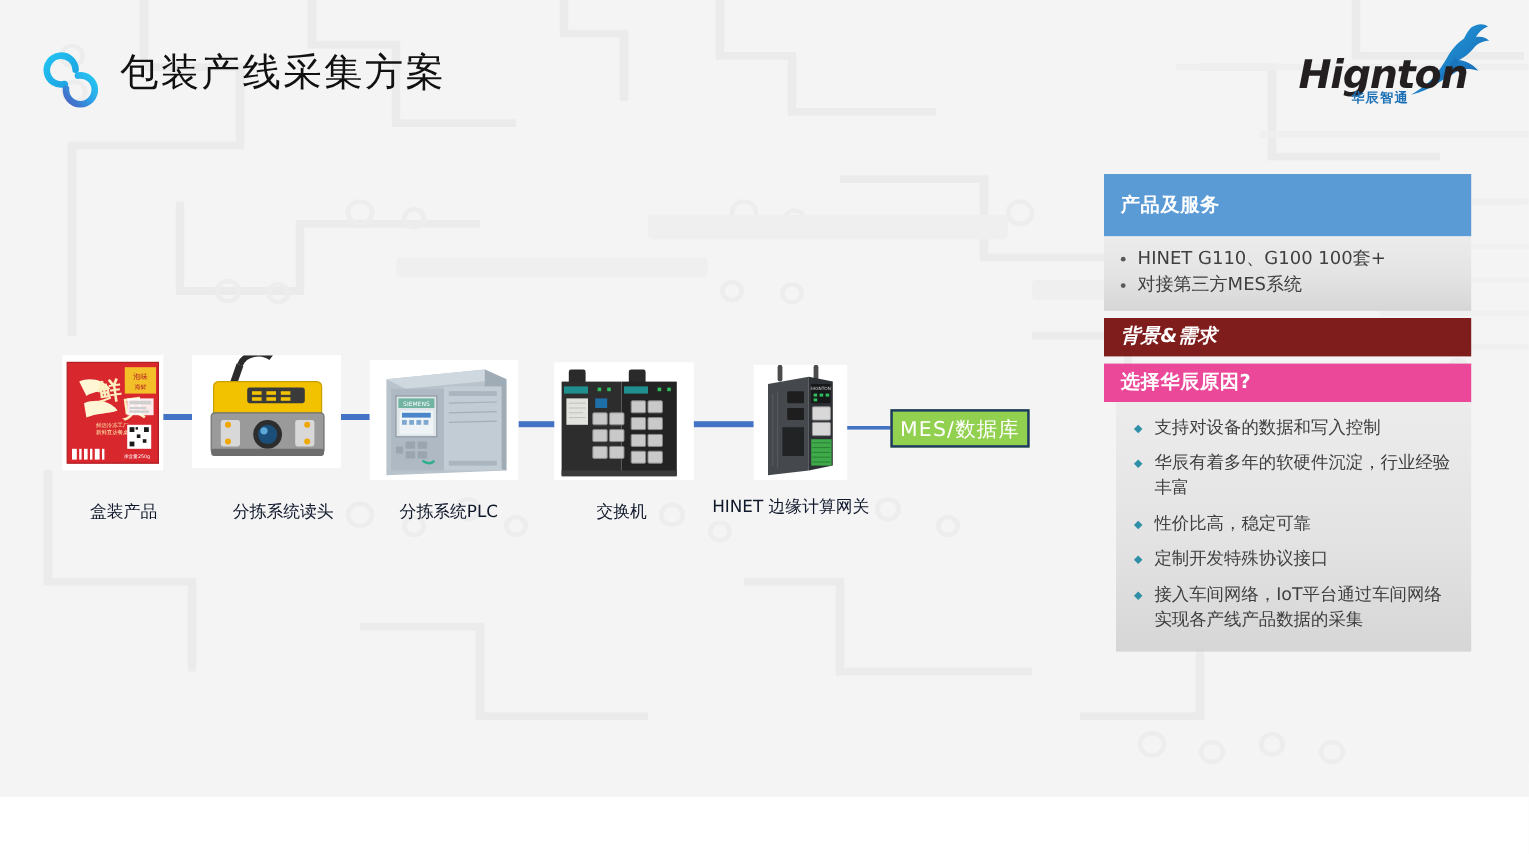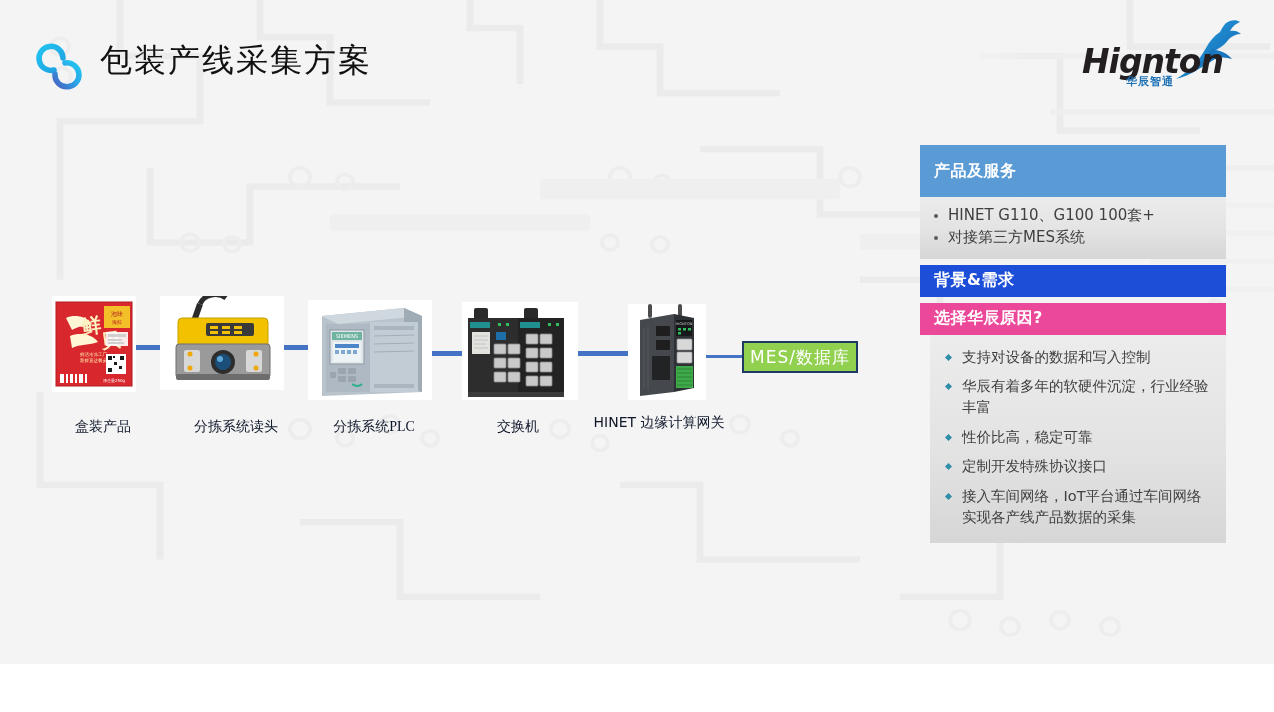--- a/index.html
+++ b/index.html
@@ -421,21 +421,21 @@
           <path d="M44 84 q6 4 10 0" stroke="#2fae8e" stroke-width="2" fill="none"></path>
           <rect x="66" y="26" width="40" height="4" fill="#aab5bf"></rect>
           <rect x="66" y="84" width="40" height="4" fill="#aab5bf"></rect>
           <g stroke="#a3aeb8" stroke-width="1">
             <line x1="66" y1="36" x2="106" y2="35"></line>
             <line x1="66" y1="44" x2="106" y2="43"></line>
             <line x1="66" y1="52" x2="106" y2="51"></line>
           </g>
         </svg>
       </div>
-      <div class="node-label" style="left:292px; top:418px; width:164px;font-family:Liberation Serif, serif;">分拣系统PLC</div>
+      <div class="node-label" style="left:292px; top:418px; width:164px;">分拣系统PLC</div>
     </div>
 
     <div class="node">
       <div class="node-img" style="left:462px; top:302px; width:116px; height:98px;">
         <svg viewBox="0 0 116 98" xmlns="http://www.w3.org/2000/svg">
           <rect width="116" height="98" fill="#ffffff"></rect>
           <rect x="12" y="6" width="14" height="12" rx="2" fill="#2a2a2a"></rect>
           <rect x="62" y="6" width="14" height="12" rx="2" fill="#2a2a2a"></rect>
           <rect x="6" y="16" width="50" height="78" fill="#2d2d2d"></rect>
           <rect x="56" y="16" width="46" height="78" fill="#232323"></rect>
@@ -530,21 +530,21 @@
         <ul class="bullets dots">
           <li>HINET G110、G100   100套+</li>
           <li>对接第三方MES系统</li>
         </ul>
       </div>
     </div>
 
     <div class="panel-gap"></div>
 
     <div class="panel">
-      <div class="panel-head" style="background:#1d4ed8;">背景&amp;需求</div>
+      <div class="panel-head" style="background:#7f1d1d;font-style:italic;">背景&amp;需求</div>
     </div>
 
     <div class="panel-gap"></div>
 
     <div class="panel">
       <div class="panel-head" style="background:#ec4899;">选择华辰原因?</div>
       <div class="panel-body" style="padding:12px 12px 14px 12px;margin-left:10px;">
         <ul class="bullets diamonds">
           <li>支持对设备的数据和写入控制</li>
           <li>华辰有着多年的软硬件沉淀，行业经验丰富</li>

